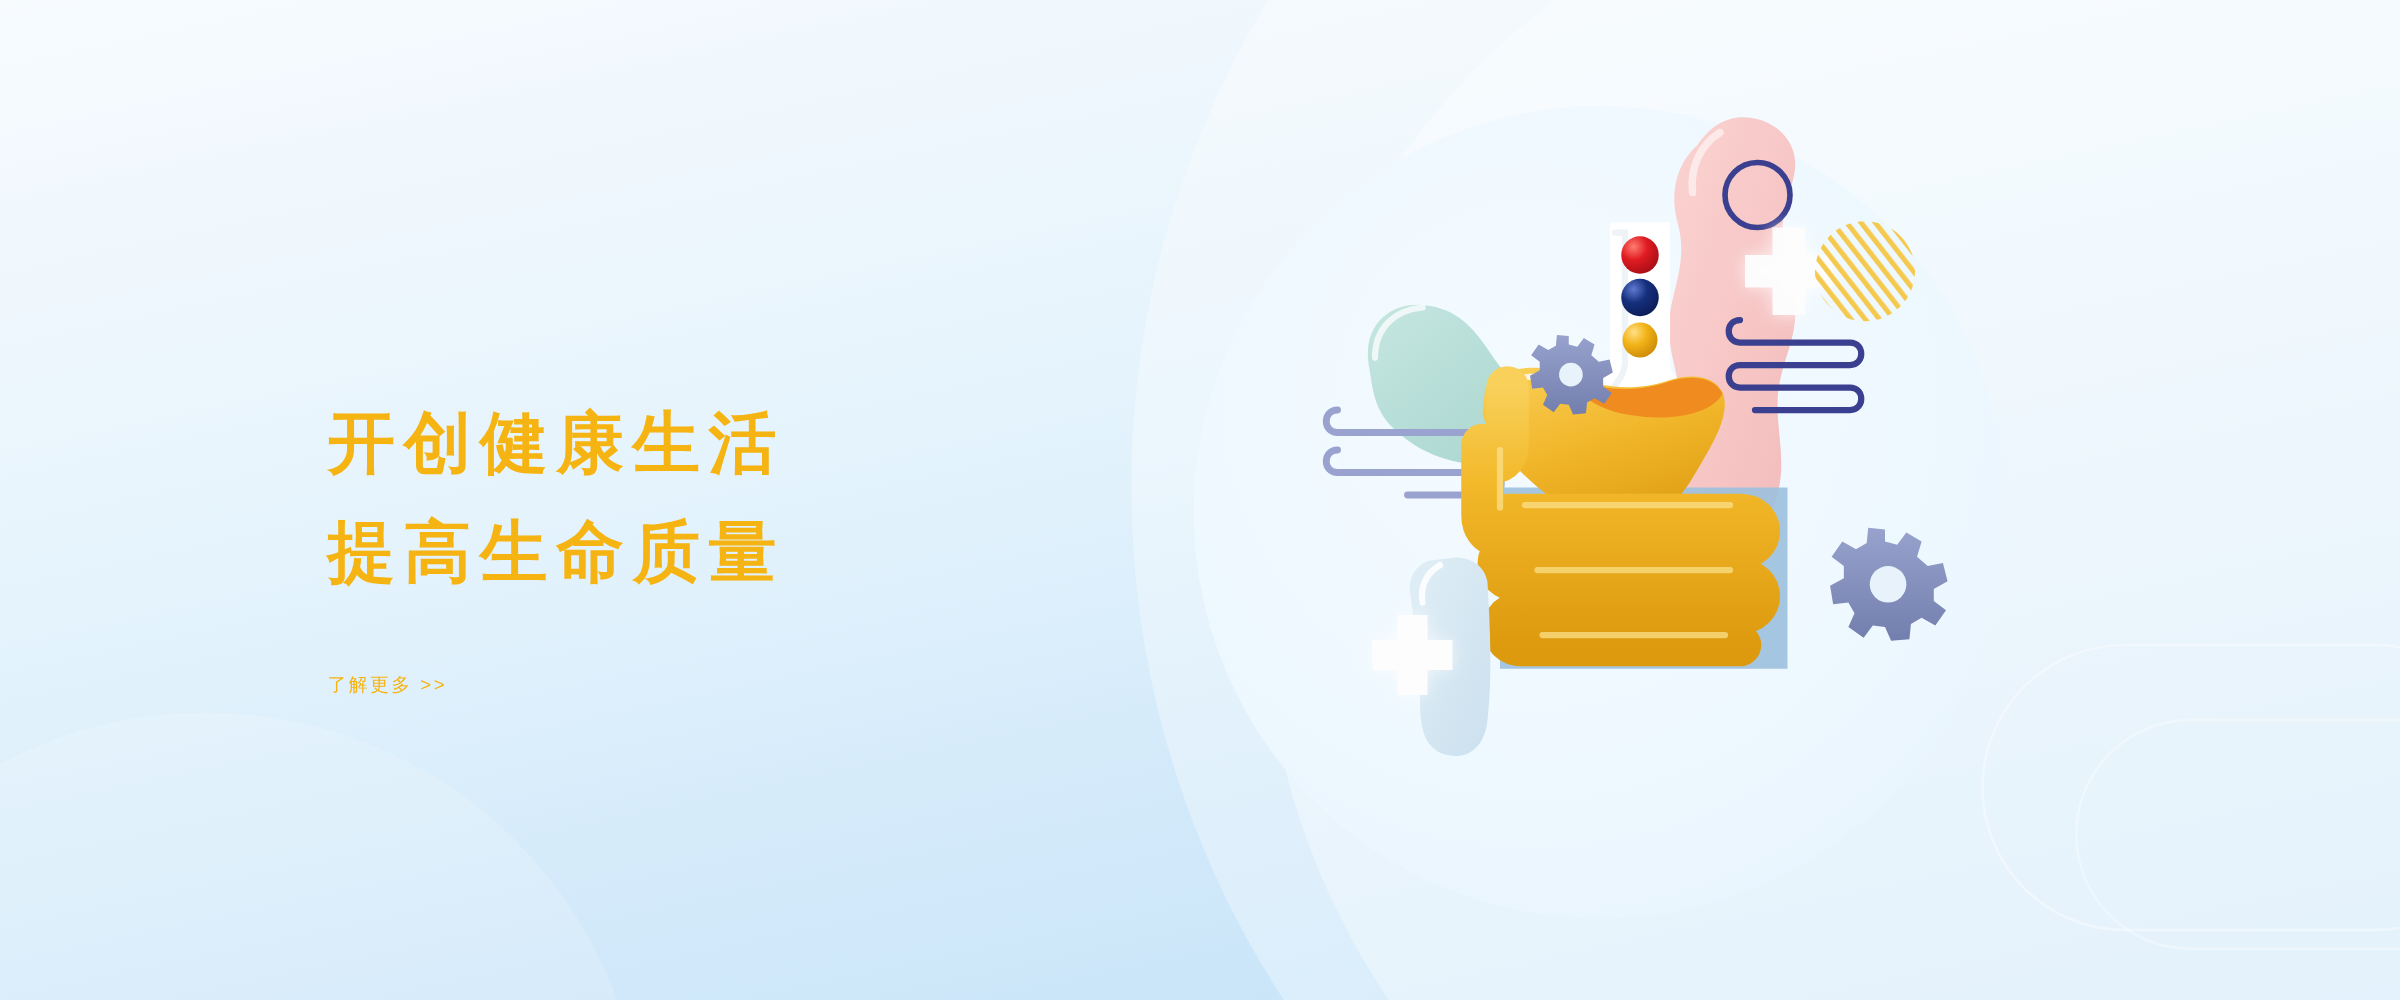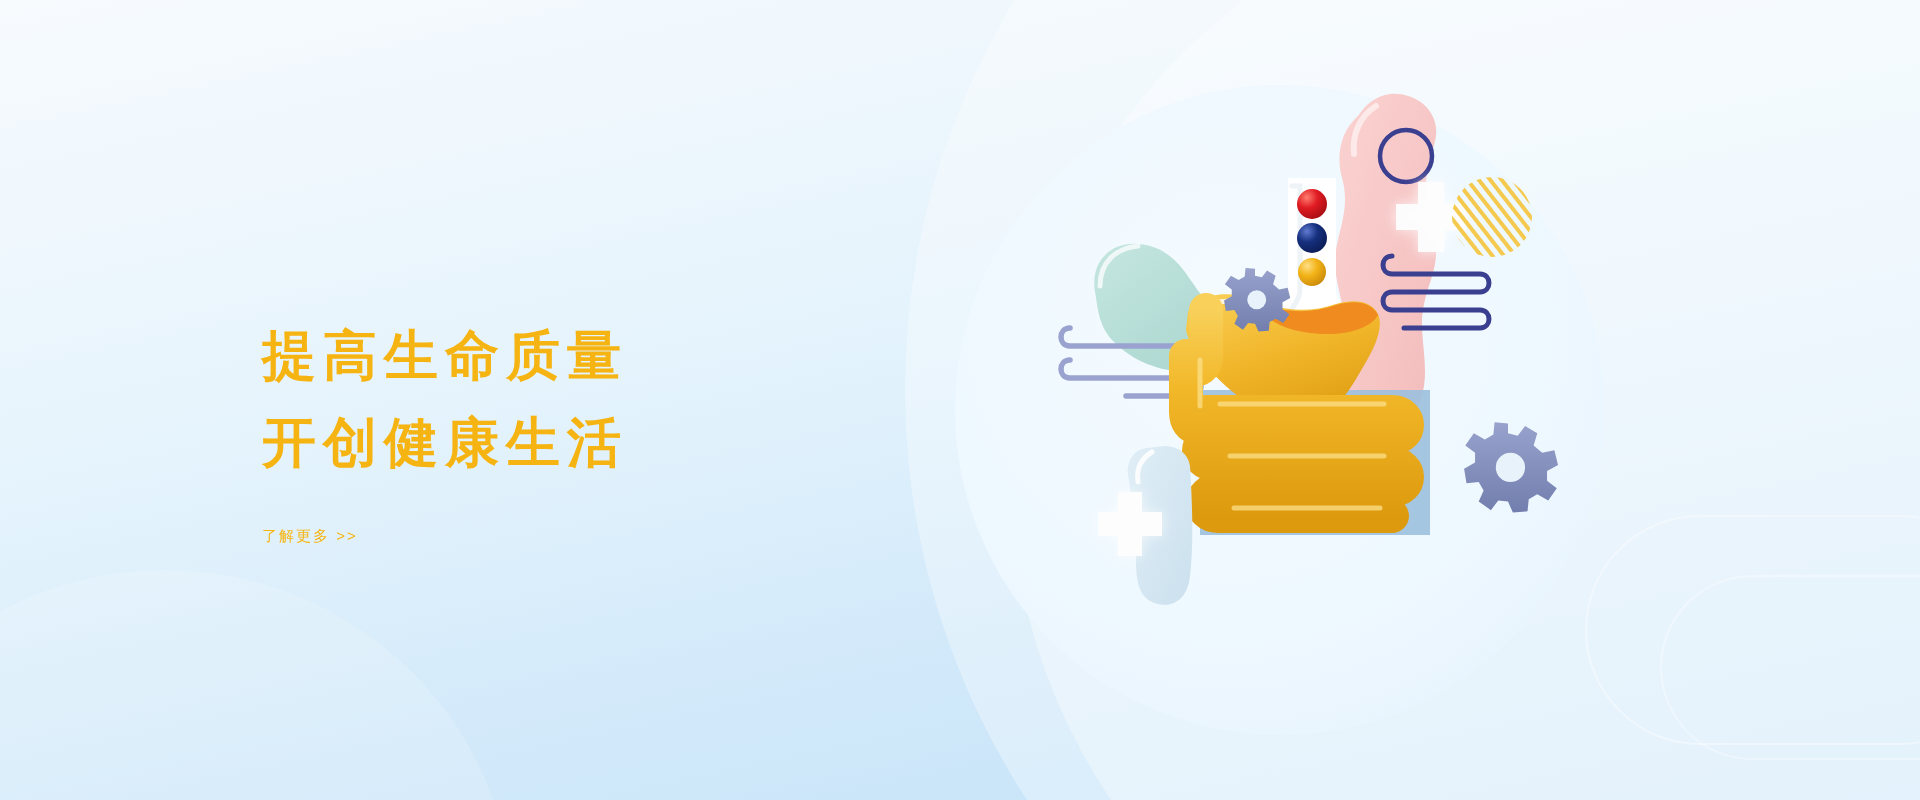--- a/index.html
+++ b/index.html
@@ -64,21 +64,21 @@
   .headline {
     color:#f6b412;
     font-size:54px;
     font-weight:bold;
     letter-spacing:7px;
     line-height:1.62;
     white-space:nowrap;
   }
   #more-link {
     display:inline-block;
-    margin-top:40px;
+    margin-top:52px;
     color:#f6b412;
     font-size:15px;
     letter-spacing:2px;
     text-decoration:none;
     cursor:pointer;
     white-space:nowrap;
   }
 
   
   #art { position:absolute; left:1040px; top:60px; width:620px; height:700px; }
@@ -90,22 +90,22 @@
 <div id="banner">
 
   <div class="bg-layer blob-sweep"></div>
   <div class="bg-layer blob-sweep2"></div>
   <div class="bg-layer blob-bottomleft"></div>
   <div class="bg-layer ghost-pill"></div>
   <div class="bg-layer ghost-pill2"></div>
   <div class="bg-layer halo"></div>
 
   <div id="copy">
+    <div class="headline">开创健康生活</div>
     <div class="headline">提高生命质量</div>
-    <div class="headline">开创健康生活</div>
     <a id="more-link" href="#">了解更多 &gt;&gt;</a>
   </div>
 
   <div id="art">
     <svg viewBox="0 0 620 700" xmlns="http://www.w3.org/2000/svg">
       <defs>
         <linearGradient id="gIntestine" x1="0" y1="0" x2="0" y2="1">
           <stop offset="0%" stop-color="#f8d05a"></stop>
           <stop offset="38%" stop-color="#f2b829"></stop>
           <stop offset="100%" stop-color="#dd9a0e"></stop>

